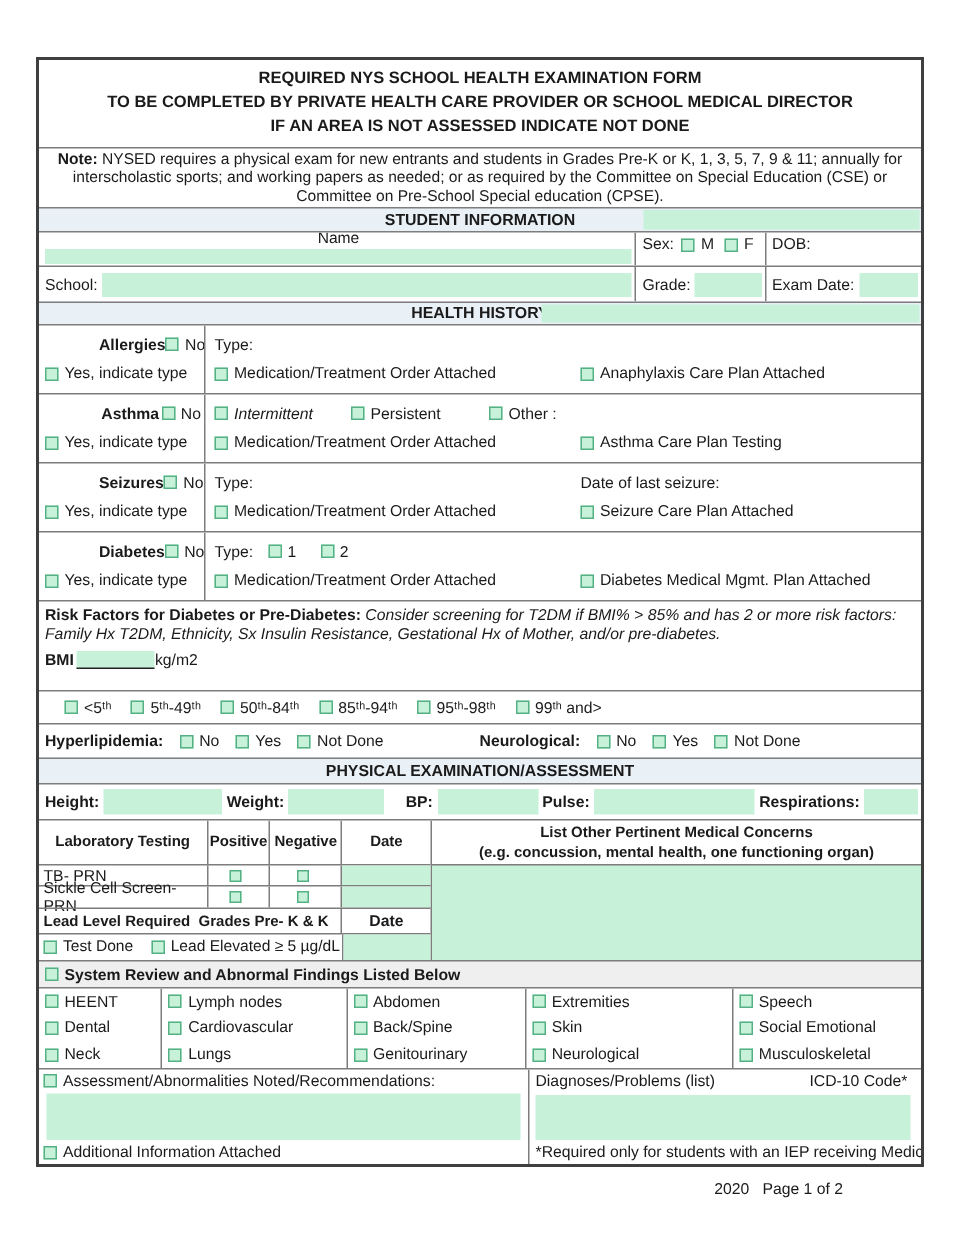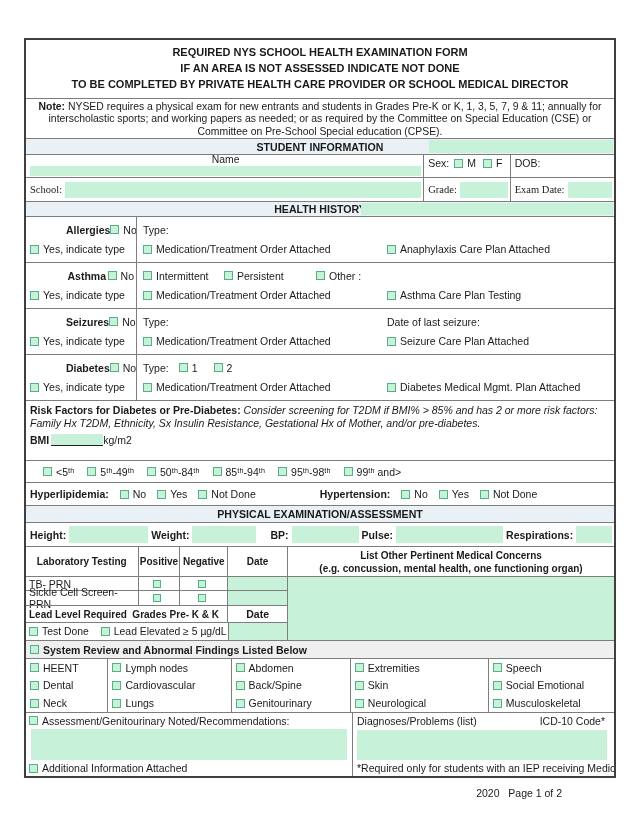--- a/index.html
+++ b/index.html
@@ -28,39 +28,39 @@
   
   .bar{position:relative;display:block;background:var(--bar-bg);text-align:center;font-weight:bold;font-size:10.6px;}
   .r-bar1{height:16px;line-height:16px;}
   .r-bar2{height:15px;line-height:15px;}
   .r-bar3{height:17px;line-height:17px;}
   .band{position:absolute;right:1px;top:1px;bottom:1px;background:var(--field-green);}
   .band-si{width:184px;}
   .band-hh{width:252px;}
   
   .r-name{height:23px;}
-  .r-school{height:24px;align-items:center;font-family:Liberation Serif, serif;}
+  .r-school{height:24px;align-items:center;}
   .c-name{width:401px;display:flex;flex-direction:column;padding:0 2px 1px 4px;}
   .c-sex{width:87px;padding:2px 0 0 4px;}
   .c-dob{width:104px;padding:2px 0 0 4px;}
   .lbl{line-height:10px;font-size:10.4px;}
   .f-name{height:11px;margin-top:1px;width:100%;}
   .c-school{width:401px;display:flex;align-items:center;padding:0 2px 0 4px;height:100%;}
   .c-grade{width:87px;display:flex;align-items:center;padding:0 2px 0 4px;height:100%;}
   .c-exam{width:104px;display:flex;align-items:center;padding:0 2px 0 4px;height:100%;}
   .f-grow{flex:1;height:16px;margin-left:3px;}
   
   .hh-row{height:46px;}
   .hh-left{width:111px;display:flex;flex-direction:column;justify-content:space-around;padding:3px 2px 3px 4px;}
   .hh-left .cond{display:flex;align-items:center;}
   .hh-left .cond .cname{font-weight:bold;width:53px;margin-left:36px;}
   .hh-right{flex:1;display:flex;flex-direction:column;justify-content:space-around;padding:3px 2px 3px 6px;}
   .line{display:flex;align-items:center;white-space:nowrap;}
   .col1{width:244px;}
-  .w91{width:81px;} .w92{width:92px;}
+  .w91{width:91px;font-style:italic;} .w92{width:92px;}
   .typegap{margin-right:10px;}
   .tnum{margin-right:16px;}
   
   .r-risk{height:60px;display:block;padding:3px 6px 0 4px;line-height:1.25;}
   .bmi-line{margin-top:4px;display:flex;align-items:flex-end;}
   .f-bmi{width:52px;height:12px;border-bottom:1px solid #222;margin:0 0 1px 2px;}
   
   .r-pct{height:22px;align-items:center;padding-left:4px;}
   .r-pct .opt{margin-left:13px;}
   .r-lip{height:23px;align-items:center;padding-left:4px;}
@@ -115,22 +115,22 @@
   .footer{position:absolute;top:787px;right:78px;font-size:10.5px;white-space:pre;}
 </style>
 </head>
 <body>
 
 <div class="page">
   <div class="form">
 
     <div class="row r-title">
       <div style="width:100%">REQUIRED NYS SCHOOL HEALTH EXAMINATION FORM</div>
+      <div style="width:100%">TO BE COMPLETED BY PRIVATE HEALTH CARE PROVIDER OR SCHOOL MEDICAL DIRECTOR</div>
       <div style="width:100%">IF AN AREA IS NOT ASSESSED INDICATE NOT DONE</div>
-      <div style="width:100%">TO BE COMPLETED BY PRIVATE HEALTH CARE PROVIDER OR SCHOOL MEDICAL DIRECTOR</div>
     </div>
 
     <div class="row r-note">
       <span class="b">Note:</span>
       <span>NYSED requires a physical exam for new entrants and students in Grades Pre-K or K, 1, 3, 5, 7, 9 &amp; 11; annually for interscholastic sports; and working papers as needed; or as required by the Committee on Special Education (CSE) or Committee on Pre-School Special education (CPSE).</span>
     </div>
 
     <div class="row bar r-bar1">
       <span>STUDENT INFORMATION</span>
       <div class="band band-si"></div>
@@ -365,21 +365,21 @@
           <span>No</span>
         </span>
       <span class="opt">
           <span class="cb"></span>
           <span>Yes</span>
         </span>
       <span class="opt">
           <span class="cb"></span>
           <span>Not Done</span>
         </span>
-      <span class="b htn">Hypertension:</span>
+      <span class="b htn">Neurological:</span>
       <span class="opt">
           <span class="cb"></span>
           <span>No</span>
         </span>
       <span class="opt">
           <span class="cb"></span>
           <span>Yes</span>
         </span>
       <span class="opt">
           <span class="cb"></span>
@@ -536,21 +536,21 @@
             <span class="cb"></span>
             <span>Musculoskeletal</span>
           </span>
       </div>
     </div>
 
     <div class="row r-assess">
       <div class="cell vline as-left">
         <span class="as-label opt">
             <span class="cb"></span>
-            <span>Assessment/Genitourinary Noted/Recommendations:</span>
+            <span>Assessment/Abnormalities Noted/Recommendations:</span>
           </span>
         <div class="as-area"></div>
         <span class="as-add opt">
             <span class="cb"></span>
             <span>Additional Information Attached</span>
           </span>
       </div>
       <div class="cell as-right">
         <div class="dx-hd">
           <span>Diagnoses/Problems (list)</span>

